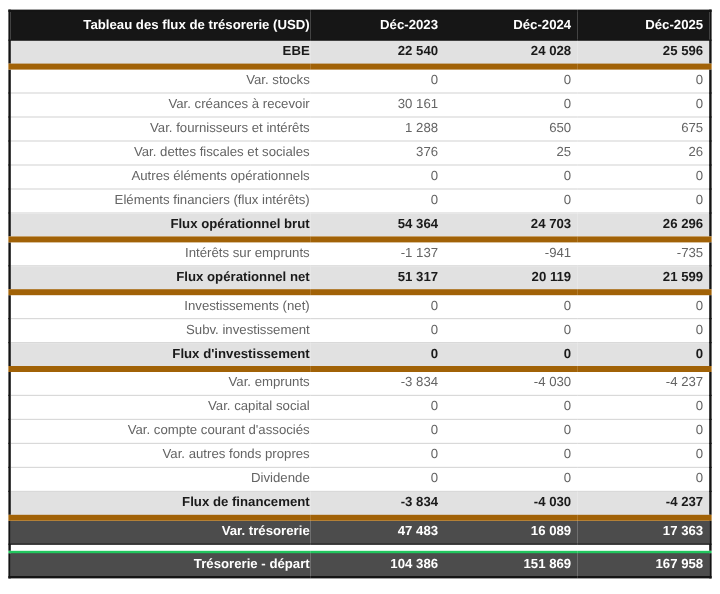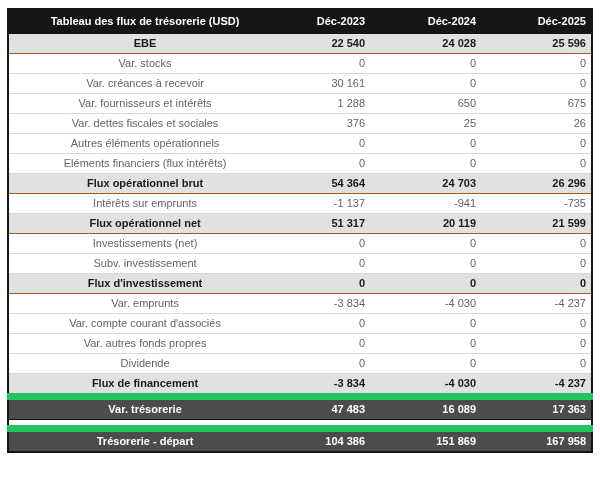--- a/index.html
+++ b/index.html
@@ -12,34 +12,34 @@
     width: 586px; border-collapse: collapse; table-layout: fixed;
     border: 2px solid #141414; font-size: 11px; background: #ffffff;
   }
   col.c-label { width: 43%; }
   col.c-num { width: 19%; }
   th, td { white-space: nowrap; overflow: hidden; }
   thead th {
     background: #161616; color: #ffffff; font-weight: bold;
     height: 21px; line-height: 21px;
   }
-  .label { text-align: center; padding-left: 23px; }
+  .label { text-align: right; padding-left: 23px; }
   .num { text-align: right; padding-right: 5px; }
   tbody td { height: 17px; line-height: 17px; }
   tr.normal td {
     background: #ffffff; color: #646464;
     border-bottom: 1px solid #d9d9d9; font-weight: normal;
   }
   tr.subtotal td {
     background: #e1e1e1; color: #1a1a1a; font-weight: bold;
-    border-top: 1px solid #141414; border-bottom: 1px solid #a16207;
+    border-top: 1px solid #141414; border-bottom: 5px solid #a16207;
   }
   tr.dark td {
     background: #4c4c4c; color: #ffffff; font-weight: bold;
-    border-top: 7px solid #22c55e; border-bottom: 1px solid #141414;
+    border-top: 2px solid #22c55e; border-bottom: 1px solid #141414;
   }
   tr.separator td {
     background: #ffffff; height: 5px; line-height: 5px; border: none;
     padding: 0; font-size: 1px;
   }
 </style>
 </head>
 <body>
 
 <div class="page">
@@ -137,20 +137,26 @@
           <td class="num">0</td>
           <td class="num">0</td>
         </tr>
         <tr class="normal">
           <td class="label">Var. emprunts</td>
           <td class="num">-3 834</td>
           <td class="num">-4 030</td>
           <td class="num">-4 237</td>
         </tr>
         <tr class="normal">
+          <td class="label">Var. capital social</td>
+          <td class="num">0</td>
+          <td class="num">0</td>
+          <td class="num">0</td>
+        </tr>
+        <tr class="normal">
           <td class="label">Var. compte courant d'associés</td>
           <td class="num">0</td>
           <td class="num">0</td>
           <td class="num">0</td>
         </tr>
         <tr class="normal">
           <td class="label">Var. autres fonds propres</td>
           <td class="num">0</td>
           <td class="num">0</td>
           <td class="num">0</td>

